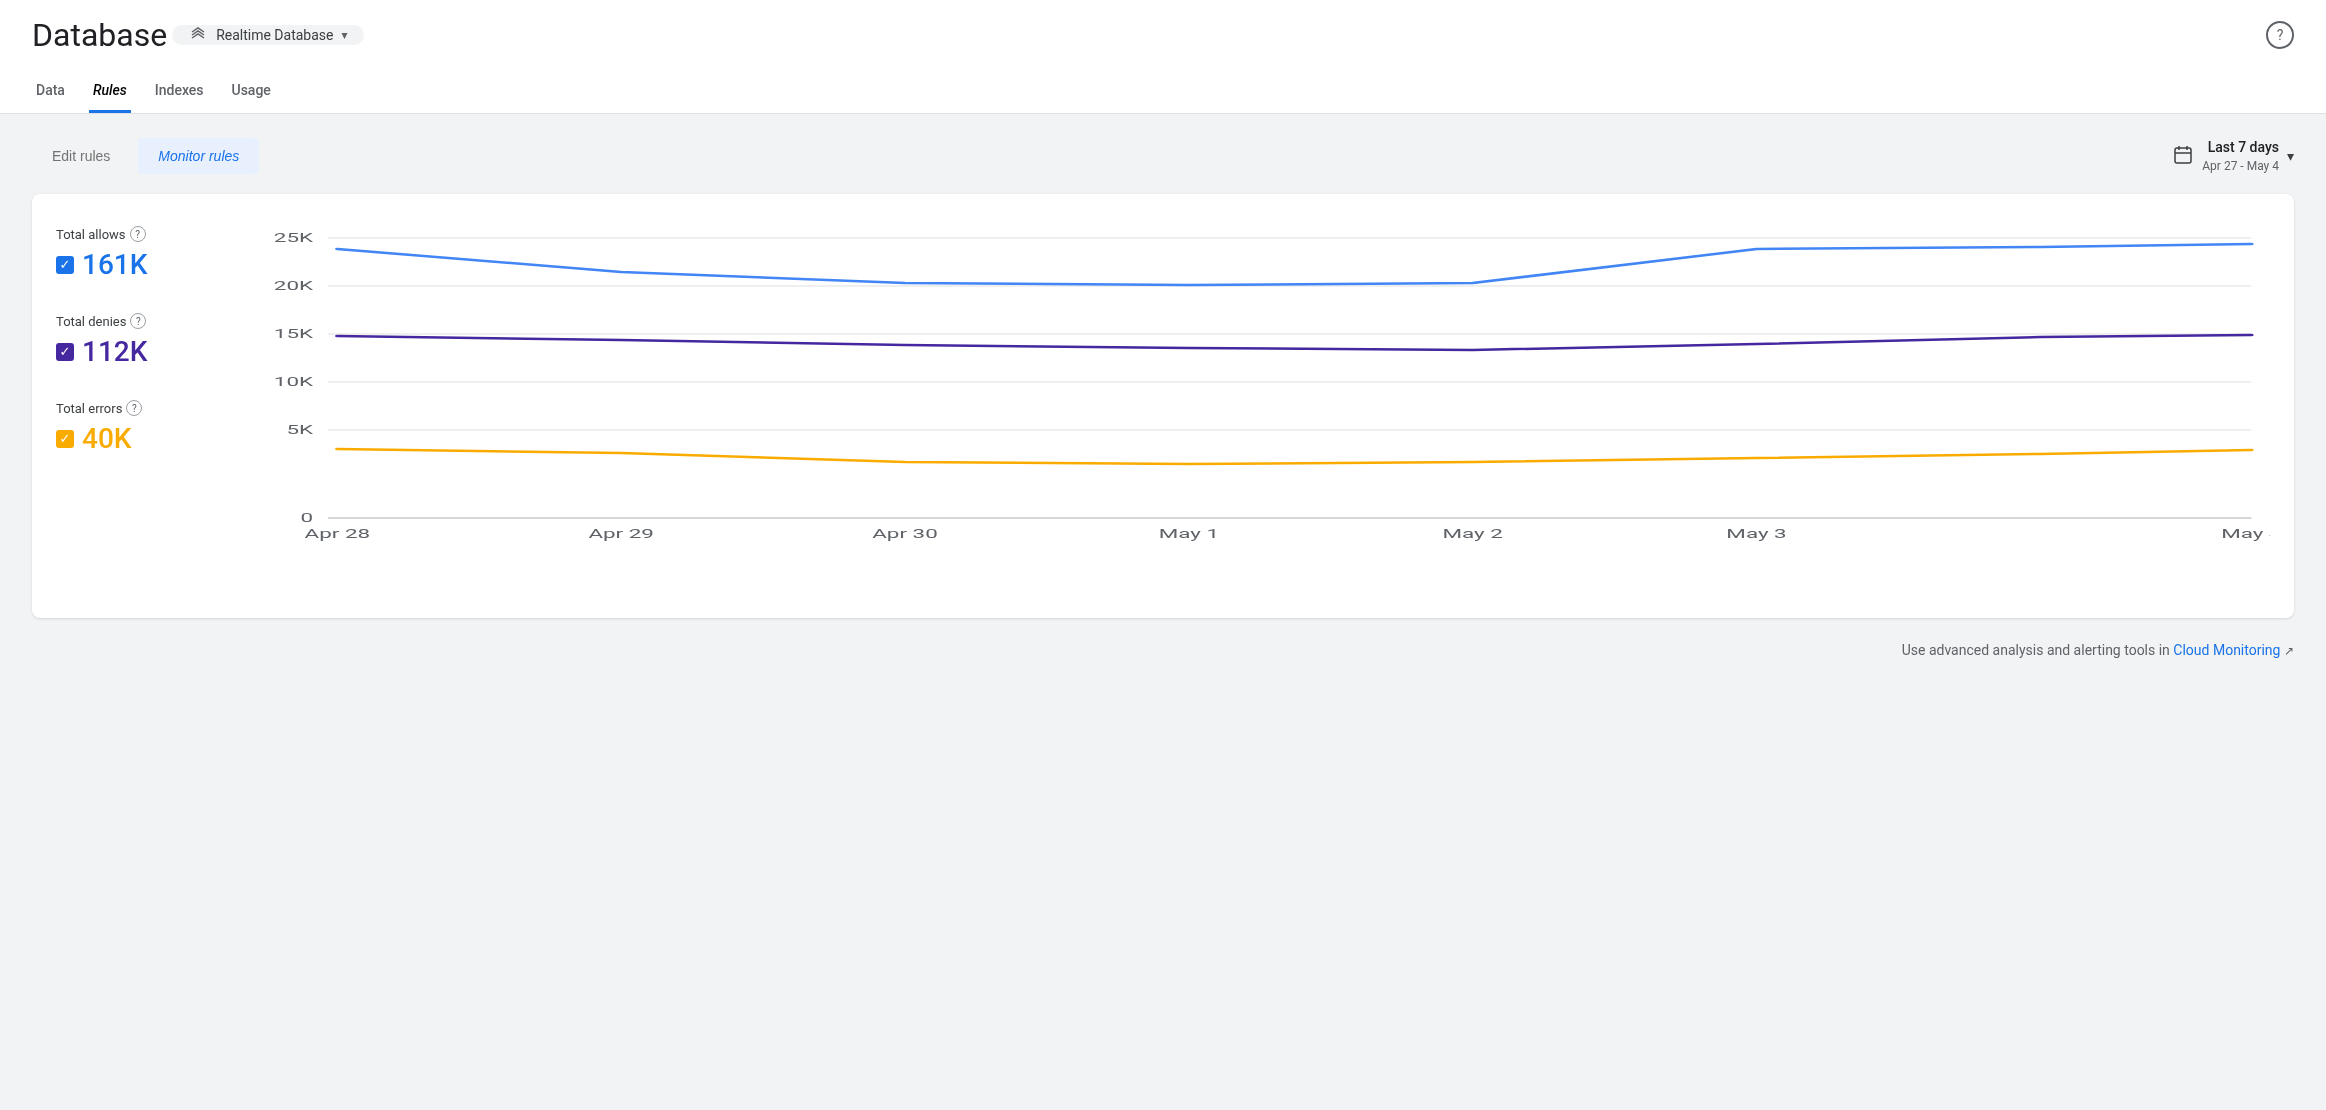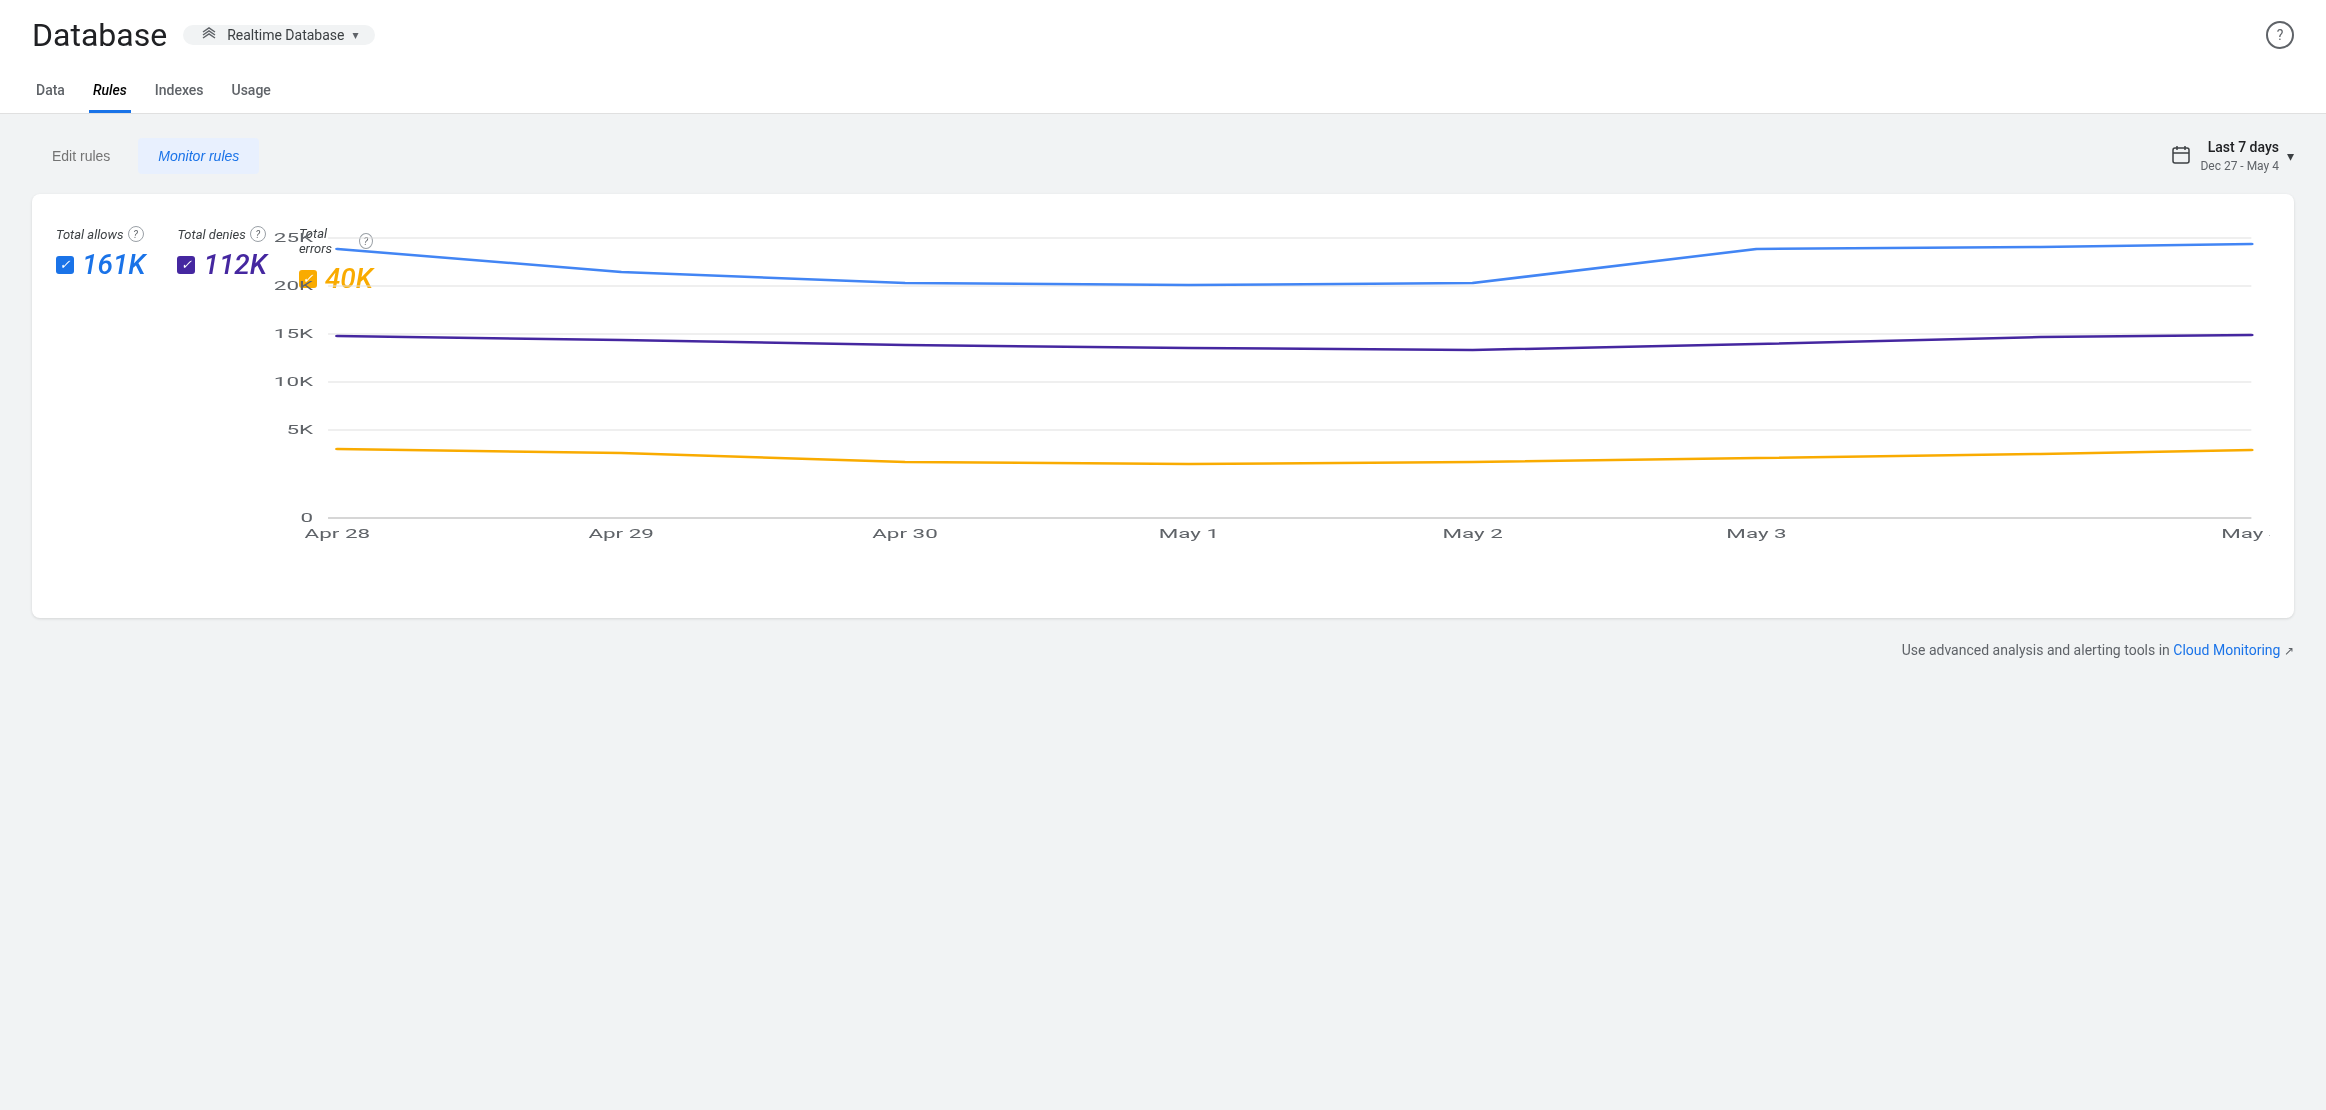--- a/index.html
+++ b/index.html
@@ -12,21 +12,21 @@
     .header {
       background: #fff;
       padding: 16px 32px 0 32px;
       border-bottom: 1px solid #e0e0e0;
       display: flex;
       flex-direction: column;
     }
     .header-top {
       display: flex;
       align-items: center;
-      gap: 16px;
+      gap: 5px;
       margin-bottom: 8px;
     }
     .page-title {
       font-size: 32px;
       font-weight: 400;
       color: #202124;
     }
     .db-selector {
       display: flex;
       align-items: center;
@@ -134,24 +134,23 @@
       box-shadow: 0 1px 3px rgba(0,0,0,0.12);
     }
     .chart-container {
       display: flex;
       gap: 0;
     }
     .legend-panel {
       width: 160px;
       flex-shrink: 0;
       display: flex;
-      flex-direction: row;
+      flex-direction: column;
       gap: 32px;
       padding-top: 8px;
-      font-style: italic;
     }
     .legend-item {}
     .legend-label {
       font-size: 13px;
       color: #3c4043;
       display: flex;
       align-items: center;
       gap: 4px;
       margin-bottom: 6px;
     }
@@ -255,21 +254,21 @@
       <span>
         <svg width="22" height="22" viewBox="0 0 22 22" fill="none">
           <rect x="3" y="4" width="16" height="15" rx="2" stroke="#3c4043" stroke-width="1.5" fill="none"></rect>
           <line x1="3" y1="9" x2="19" y2="9" stroke="#3c4043" stroke-width="1.5"></line>
           <line x1="7" y1="2" x2="7" y2="6" stroke="#3c4043" stroke-width="1.5"></line>
           <line x1="15" y1="2" x2="15" y2="6" stroke="#3c4043" stroke-width="1.5"></line>
         </svg>
       </span>
       <div class="date-info">
         <div class="date-main">Last 7 days</div>
-        <div class="date-sub">Dec 27 - May 4</div>
+        <div class="date-sub">Apr 27 - May 4</div>
       </div>
       <span style="color:#3c4043; font-size:14px;">▾</span>
     </div>
   </div>
 
   <div class="chart-card">
     <div class="chart-container">
       <div class="legend-panel">
         <div class="legend-item">
           <div class="legend-label">

